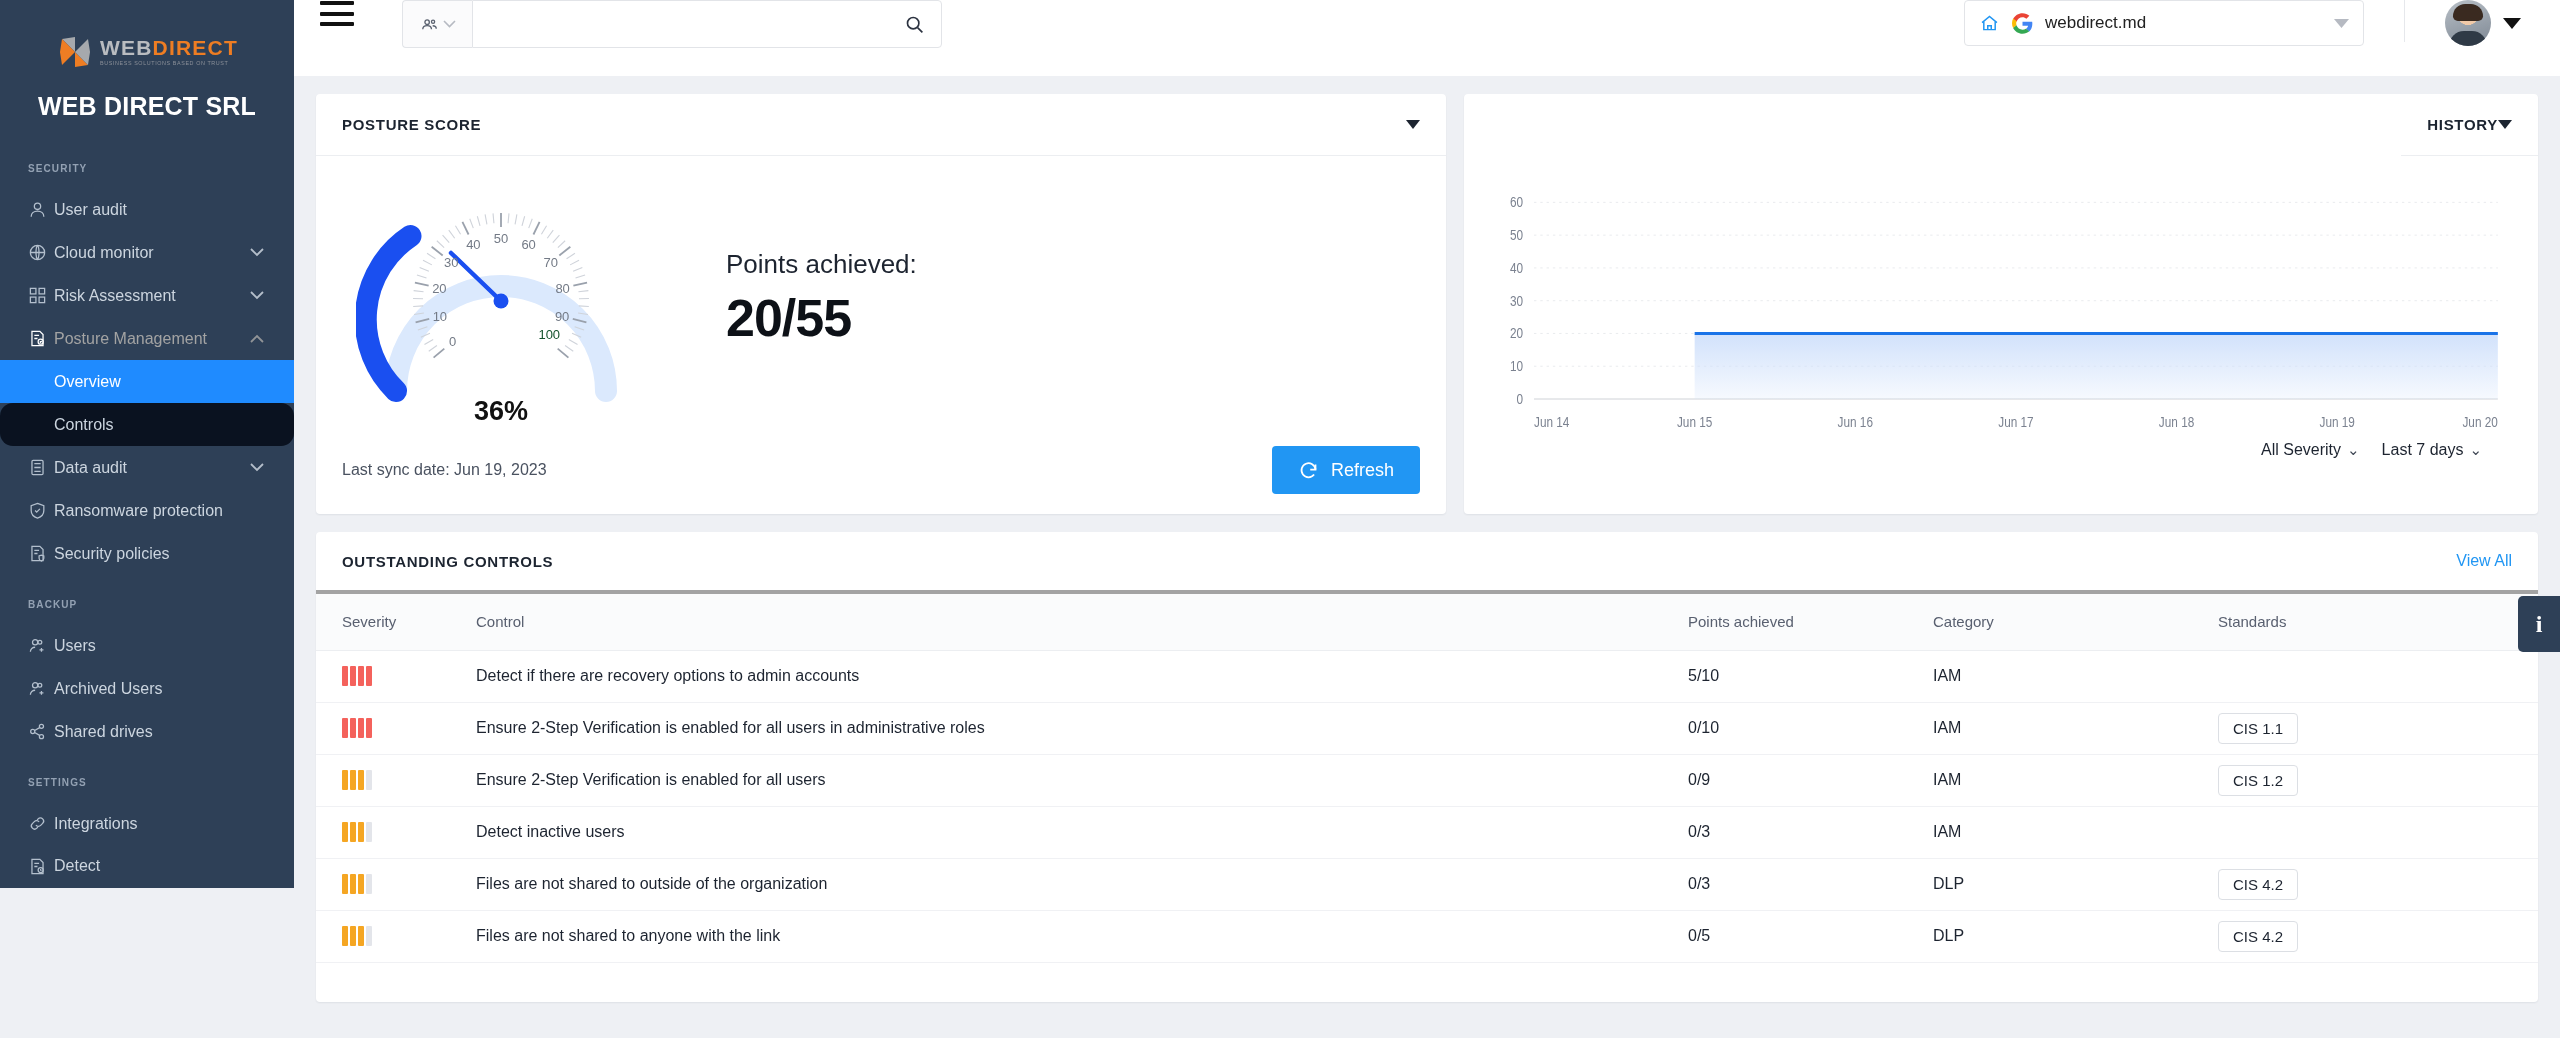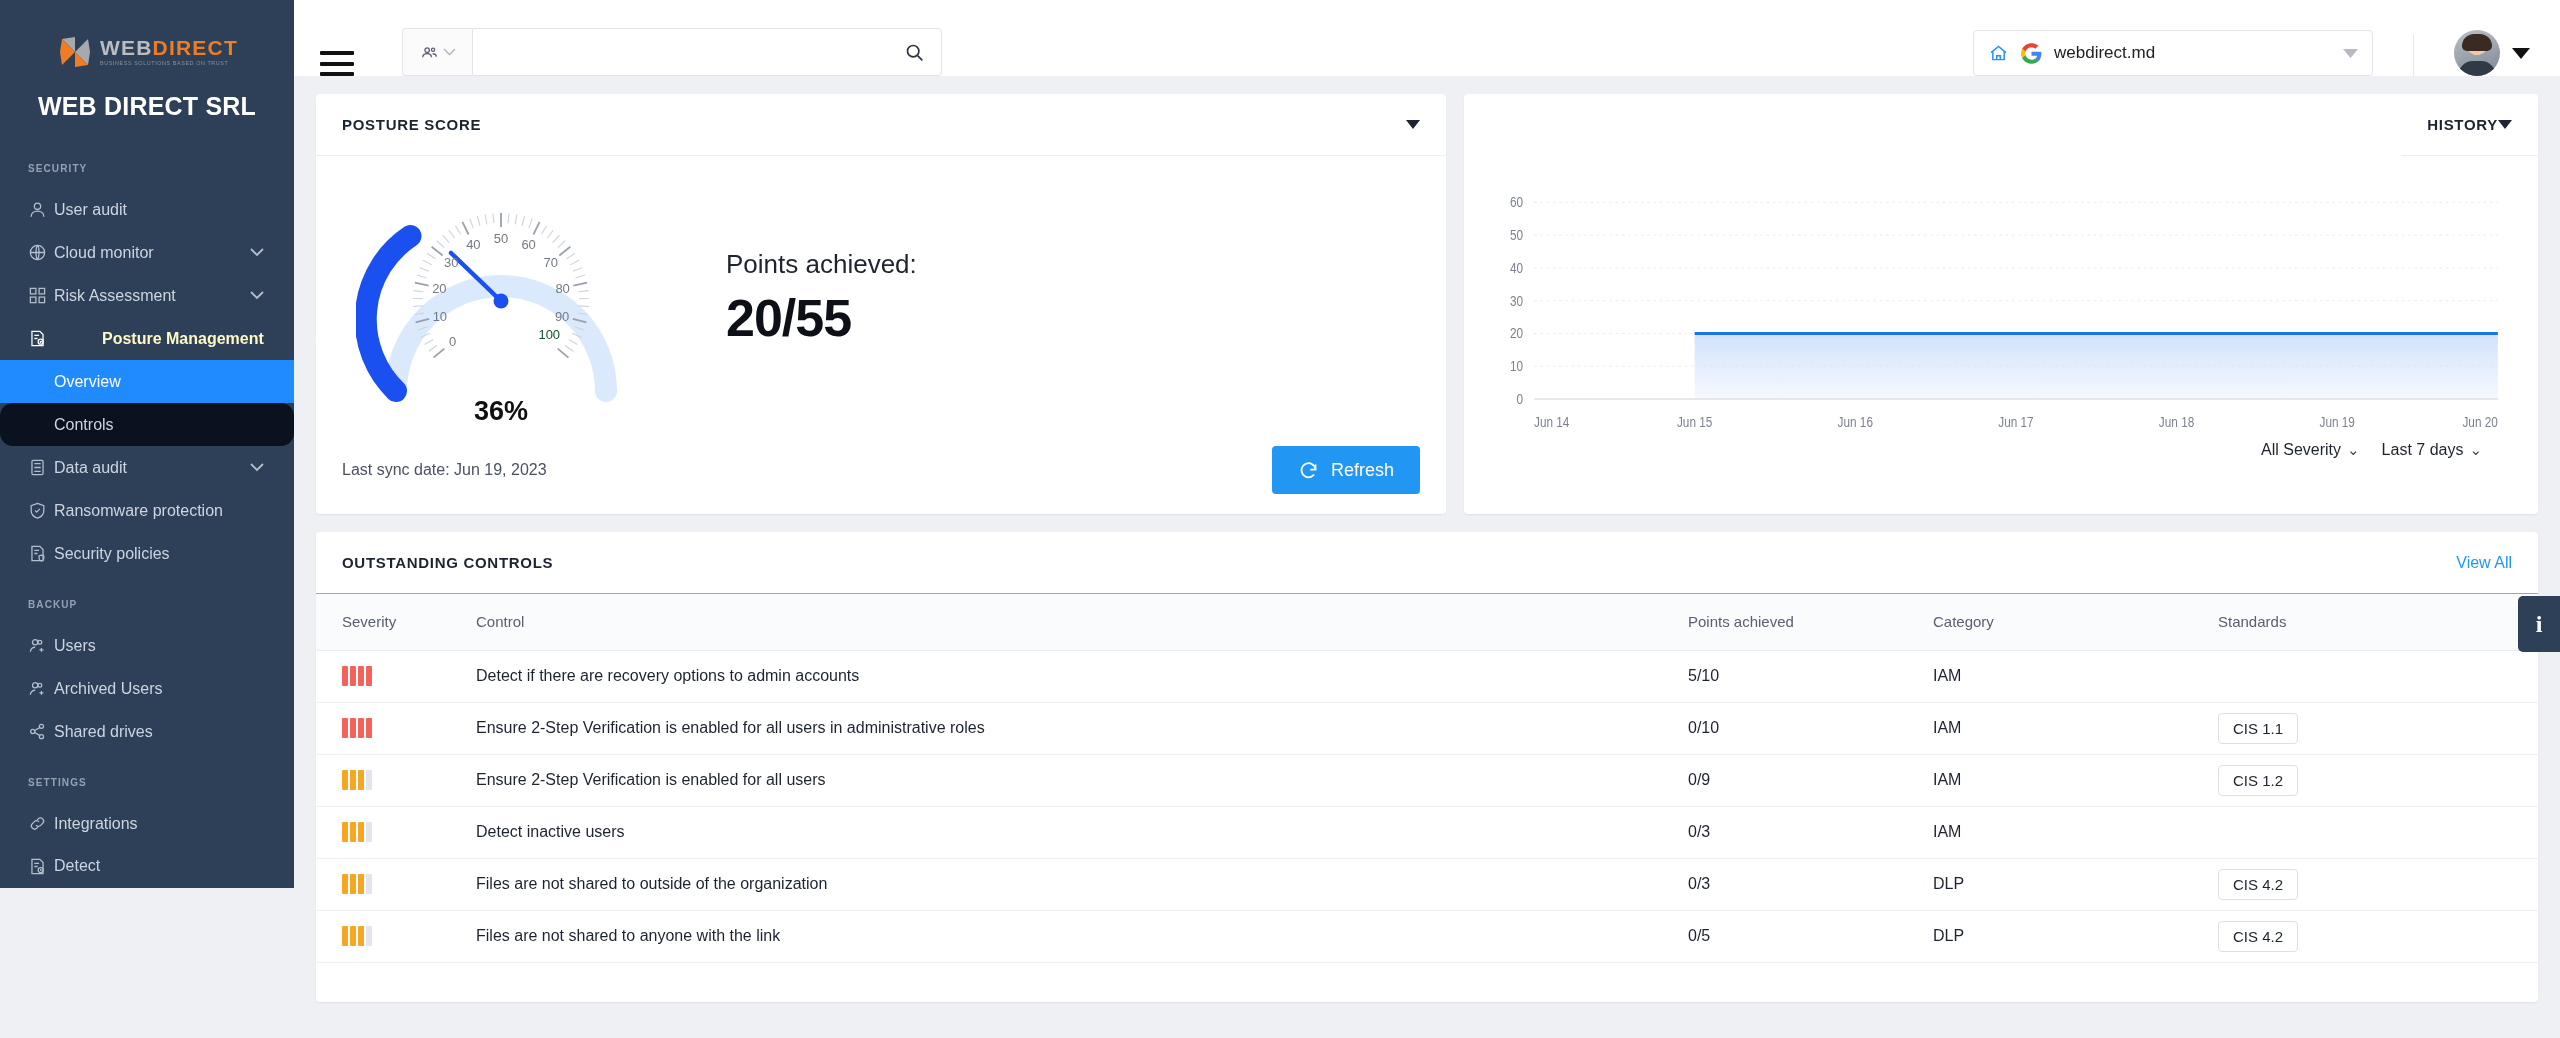--- a/index.html
+++ b/index.html
@@ -41,35 +41,35 @@
   }
   .nav-item {
     display: flex; align-items: center;
     height: 53px; padding: 0 28px;
     color: #ccd5df; font-size: 16px;
     cursor: pointer; position: relative;
   }
   .nav-item .ic { width: 26px; min-width:26px; display:flex; align-items:center; color:#b3bfcd; }
   .nav-item .lbl { flex: 1; white-space: nowrap; }
   .nav-item .chev { width: 16px; opacity:.85; display:flex; align-items:center; }
-  .nav-item.active-parent { color:#fef9c3; font-weight:700;gap:48px; }
+  .nav-item.active-parent { color:#a3a3a3; font-weight:400; }
   .nav-item.active-parent .ic { color:#ffffff; }
   .sub-item {
     display:flex; align-items:center; height: 53px;
     padding-left: 54px; font-size: 16px; cursor:pointer;
   }
   .sub-item.selected { background: #1f8bff; color: #ffffff; }
   .sub-item.dim { background: #0a1220; color: #ccd5df; border-radius: 13px; }
   svg { display:block; }
 
   
   .main { flex:1; display:flex; flex-direction:column; min-width:0; background:#eef0f4; }
   .topbar {
-    height: 76px; background:#ffffff; display:flex; align-items:flex-end;
-    padding: 0 30px 0 26px; gap: 18px; flex-shrink:0;
+    height: 76px; background:#ffffff; display:flex; align-items:flex-start;
+    padding: 0 39px 0 26px; gap: 18px; flex-shrink:0;
   }
   .hamburger { width:34px; height:26px; display:flex; flex-direction:column; justify-content:space-between; cursor:pointer; padding-top:1px; }
   .hamburger span { display:block; height:4px; background:#111; border-radius:1px; }
   .search-group { display:flex; height:48px; width:540px; margin-left:30px; }
   .search-type {
     width:70px; border:1px solid #e2e4e8; border-right:none; border-radius:4px 0 0 4px;
     background:#fbfbfc; display:flex; align-items:center; justify-content:center; gap:4px; cursor:pointer;
   }
   .search-input-wrap {
     flex:1; border:1px solid #e2e4e8; border-radius:0 4px 4px 0; background:#fff;
@@ -124,21 +124,21 @@
   }
 
   .history-card { flex:1; height: 420px; display:flex; flex-direction:column; min-width:0;align-items:flex-end; }
   .history-body { flex:1; padding: 16px 26px 0 26px; position:relative; }
   .chart { position:relative; width:100%; height: 265px; }
   .chart-filters { display:flex; justify-content:flex-end; gap:22px; padding: 4px 30px 12px 0; }
   .filter { font-size:16px; color:#1d2430; display:flex; align-items:center; gap:6px; cursor:pointer; }
   .chev-sm { font-size:15px; color:#3a4250; }
 
   .controls-card { margin-top: 18px; height: 470px; display:flex; flex-direction:column; }
-  .controls-head { height:62px; display:flex; align-items:center; justify-content:space-between; padding:0 26px; border-bottom:1px solid #a3a3a3;}
+  .controls-head { height:62px; display:flex; align-items:center; justify-content:space-between; padding:0 26px; border-bottom:4px solid #a3a3a3;}
   .view-all { color:#2196f3; font-size:16px; cursor:pointer; }
   table { width:100%; border-collapse:collapse; }
   thead th {
     text-align:left; font-size:15px; font-weight:400; color:#596070;
     background:#fafbfc; height: 56px; padding: 0 10px;
     border-bottom:1px solid #eceef1;
   }
   tbody td { height: 52px; font-size:16px; color:#1d2430; padding: 0 10px; border-bottom:1px solid #f0f1f4; }
   .col-sev { width: 150px; padding-left:26px !important; }
   .col-ctrl { width: auto; }

